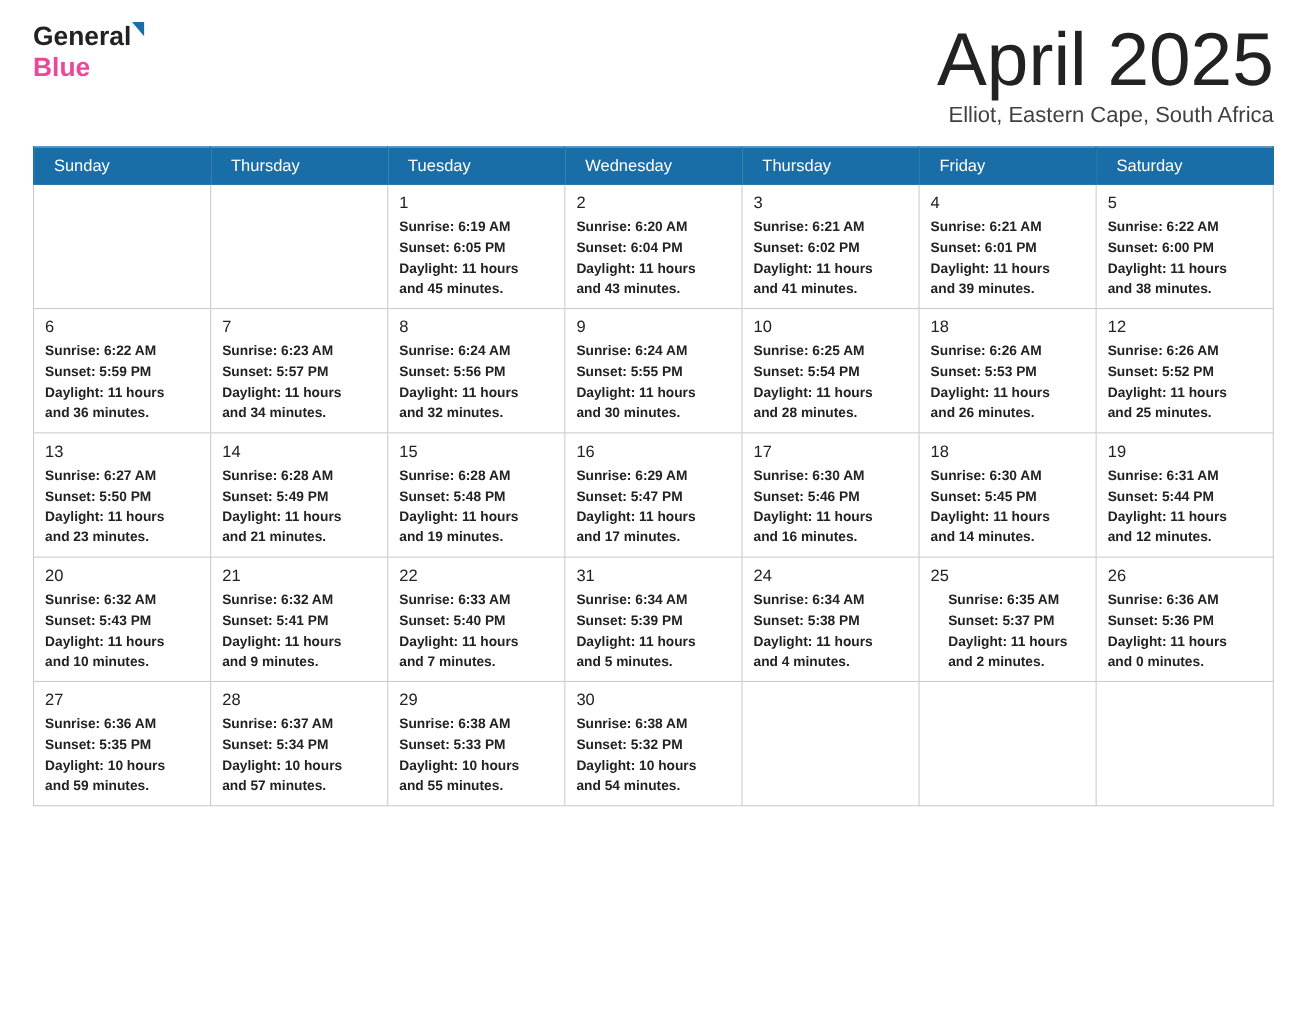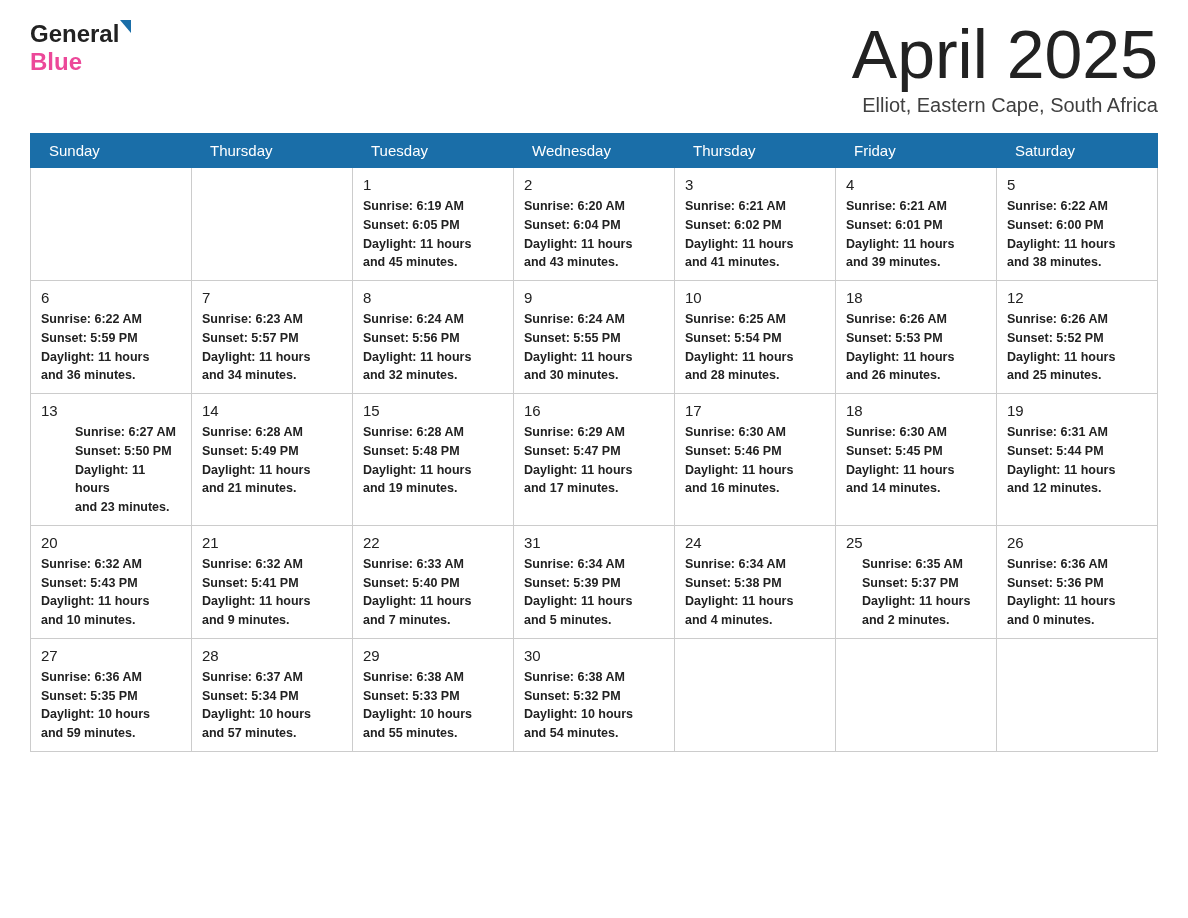--- a/index.html
+++ b/index.html
@@ -219,21 +219,21 @@
           <span class="cell-day">12</span>
           <div class="cell-info" style="white-space: pre-line;">Sunrise: 6:26 AM
 Sunset: 5:52 PM
 Daylight: 11 hours
 and 25 minutes.</div>
         </td>
       </tr>
       <tr>
         <td>
           <span class="cell-day">13</span>
-          <div class="cell-info" style="white-space: pre-line; margin-left: 34px;">Sunrise: 6:27 AM
+          <div class="cell-info" style="white-space: pre-line;">Sunrise: 6:27 AM
 Sunset: 5:50 PM
 Daylight: 11 hours
 and 23 minutes.</div>
         </td>
         <td>
           <span class="cell-day">14</span>
           <div class="cell-info" style="white-space: pre-line;">Sunrise: 6:28 AM
 Sunset: 5:49 PM
 Daylight: 11 hours
 and 21 minutes.</div>

